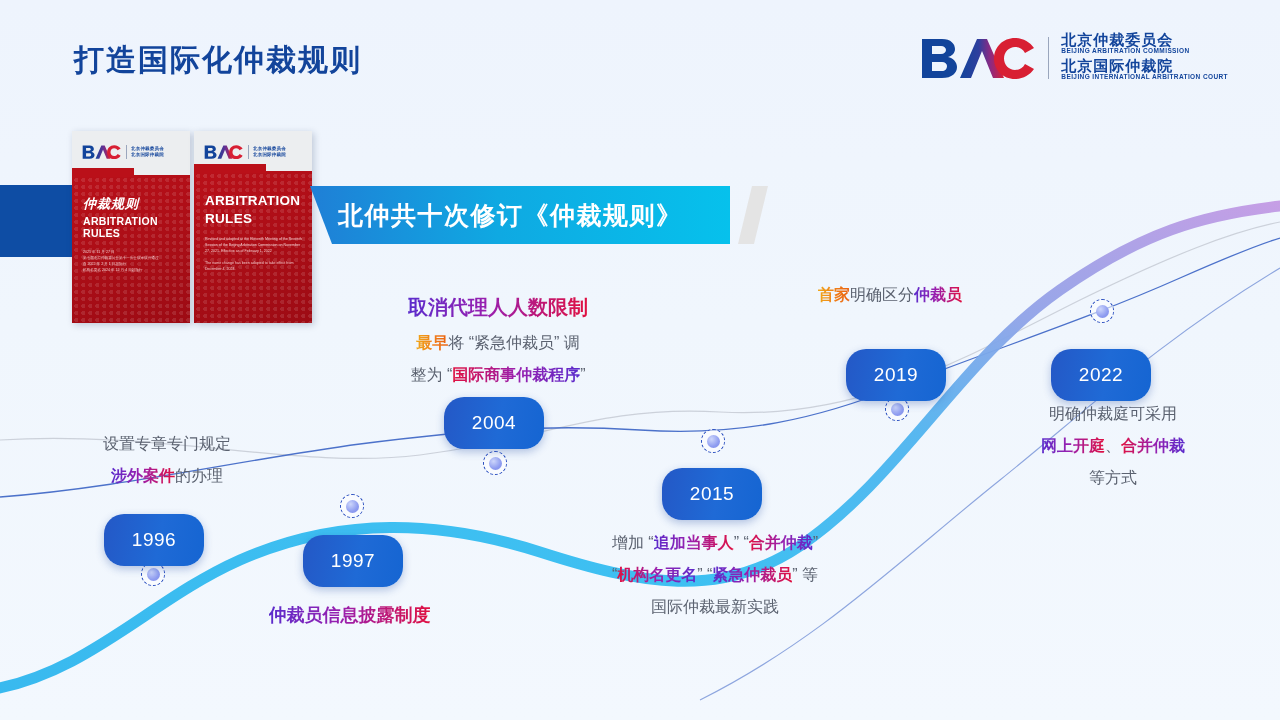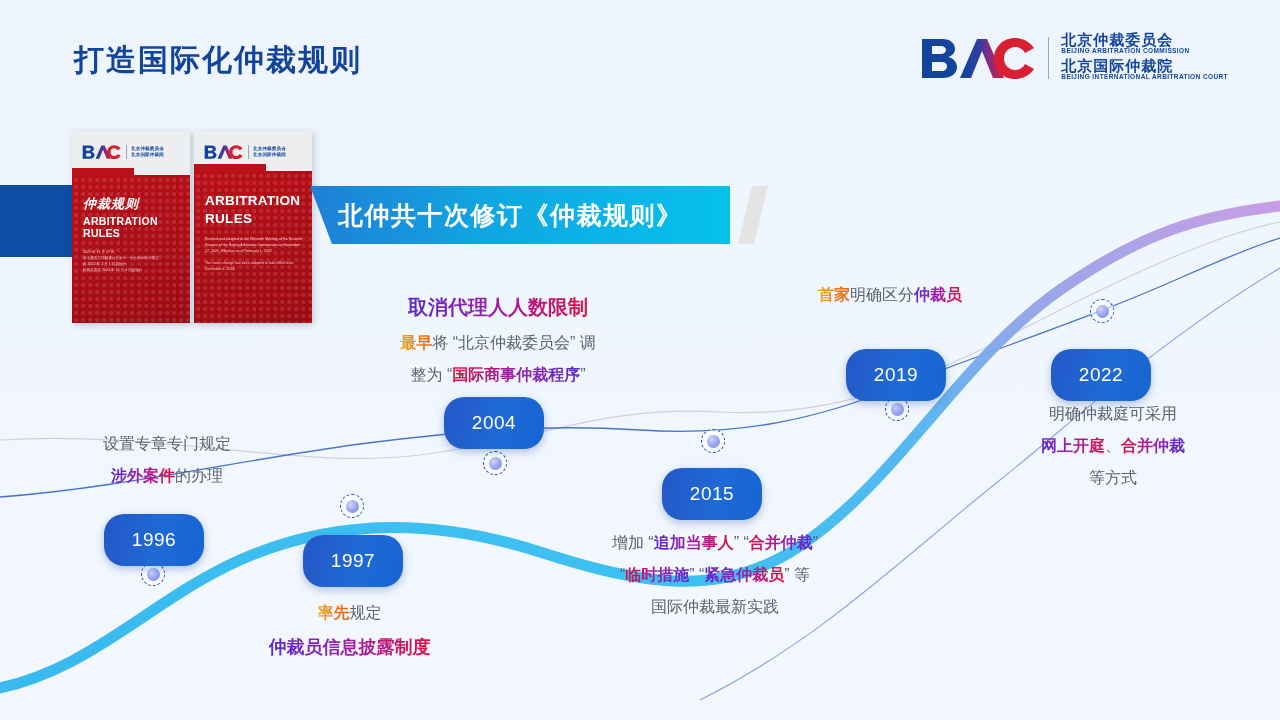--- a/index.html
+++ b/index.html
@@ -366,33 +366,32 @@
     </div>
     <div class="banner-accent"></div>
   </div>
 
   <div class="note" style="left:72px; top:428px; text-align:center; width:190px;">
     <span class="ln">设置专章专门规定</span>
     <span class="ln"><span class="g-pr">涉外案件</span><span class="plain">的办理</span></span>
   </div>
 
   <div class="note" style="left:252px; top:597px; text-align:center; width:195px;">
-    <span class="ln"><span class="g-gold">率先</span><span class="plain">规定</span></span>
     <span class="ln"><span class="g-pr" style="font-size:18px;">仲裁员信息披露制度</span></span>
   </div>
 
   <div class="note" style="left:378px; top:287px; text-align:center; width:240px;">
     <span class="ln"><span class="g-pr" style="font-size:20px;">取消代理人人数限制</span></span>
-    <span class="ln"><span class="g-gold">最早</span><span class="plain">将 “北京仲裁委员会” 调</span></span>
+    <span class="ln"><span class="g-gold">最早</span><span class="plain">将 “紧急仲裁员” 调</span></span>
     <span class="ln"><span class="plain">整为 “</span><span class="g-rp">国际商事仲裁程序</span><span class="plain">”</span></span>
   </div>
 
   <div class="note" style="left:560px; top:527px; text-align:center; width:310px;">
     <span class="ln"><span class="plain">增加 “</span><span class="g-pr">追加当事人</span><span class="plain">”   “</span><span class="g-rp">合并仲裁</span><span class="plain">”</span></span>
-    <span class="ln"><span class="plain">“</span><span class="g-rp">临时措施</span><span class="plain">”   “</span><span class="g-pr">紧急仲裁员</span><span class="plain">” 等</span></span>
+    <span class="ln"><span class="plain">“</span><span class="g-rp">机构名更名</span><span class="plain">”   “</span><span class="g-pr">紧急仲裁员</span><span class="plain">” 等</span></span>
     <span class="ln">国际仲裁最新实践</span>
   </div>
 
   <div class="note" style="left:780px; top:279px; text-align:center; width:220px;">
     <span class="ln"><span class="g-gold">首家</span><span class="plain">明确区分</span><span class="g-pr">仲裁员</span></span>
   </div>
 
   <div class="note" style="left:1008px; top:398px; text-align:center; width:210px;">
     <span class="ln">明确仲裁庭可采用</span>
     <span class="ln"><span class="g-pr">网上开庭</span><span class="plain">、</span><span class="g-rp">合并仲裁</span></span>

